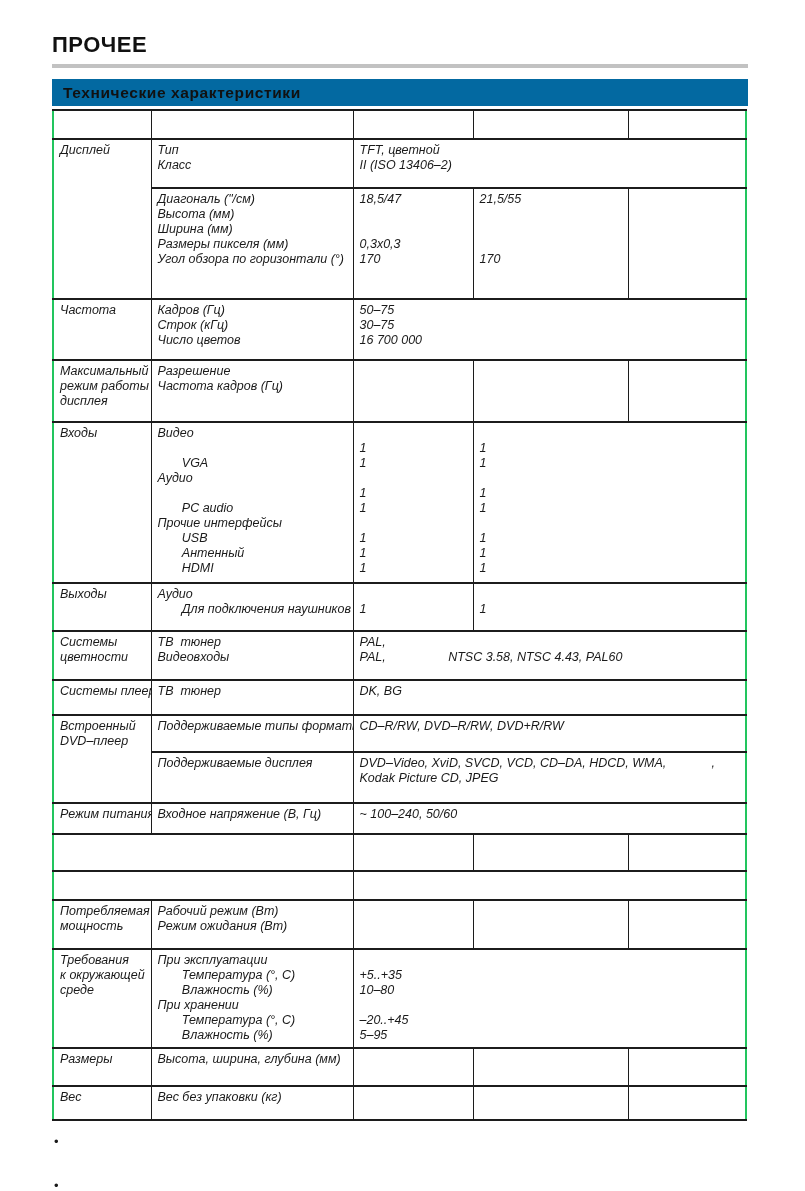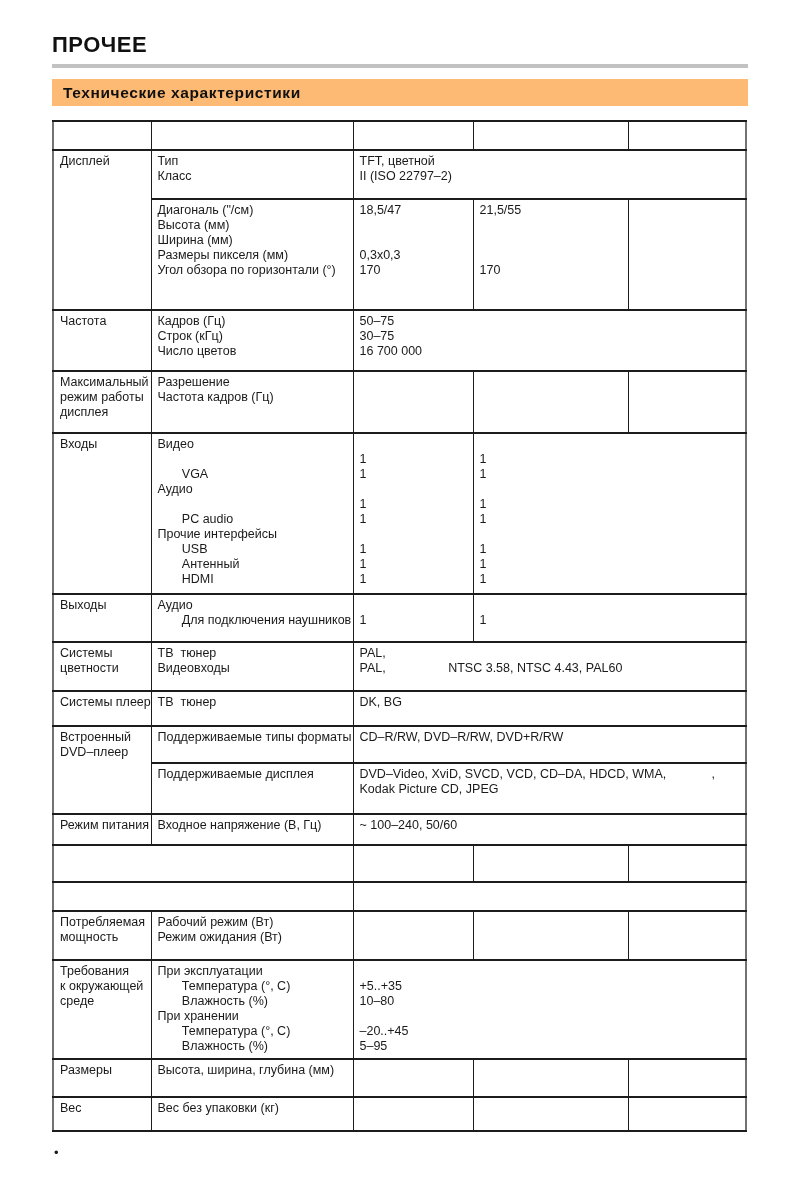--- a/index.html
+++ b/index.html
@@ -25,38 +25,39 @@
     color:#111;
   }
   .title-rule{
     margin-top:6px;
     height:4px;
     background:#c2c2c2;
   }
   .section-bar{
     margin-top:11px;
     height:27px;
-    background:#fdba74;
+    background:#0369a1;
     display:flex;
     align-items:center;
     padding-left:11px;
     box-sizing:border-box;
   }
   .section-title{
     font-size:15.5px;
     font-weight:bold;
     letter-spacing:0.6px;
     color:#111;
   }
   table.spec{
-    margin-top:14px;
+    margin-top:3px;
     border-collapse:collapse;
     table-layout:fixed;
     width:693px;
-    border:2px solid #737373;
+    border:2px solid #22c55e;
+    font-style:italic;
   }
   table.spec td{
     border:1px solid #1c1c1c;
     border-top-width:2px;
     border-bottom-width:2px;
     vertical-align:top;
     padding:3px 6px 2px 6px;
     font-size:12.5px;
     line-height:15px;
     white-space:pre;
@@ -121,21 +122,21 @@
           <td data-name="empty-cell"></td>
           <td data-name="empty-cell"></td>
           <td data-name="empty-cell"></td>
           <td data-name="empty-cell"></td>
         </tr>
         <tr class="r-display-type" data-name="row-display-type">
           <td rowspan="2" data-name="row-label-display">Дисплей</td>
           <td data-name="param-label">Тип
 Класс</td>
           <td colspan="3" data-name="param-value">TFT, цветной
-II (ISO 22797–2)</td>
+II (ISO 13406–2)</td>
         </tr>
         <tr class="r-display-dimensions" data-name="row-display-dimensions">
           <td data-name="param-label">Диагональ ("/см)
 Высота (мм)
 Ширина (мм)
 Размеры пикселя (мм)
 Угол обзора по горизонтали (°)</td>
           <td data-name="param-value">18,5/47
 
 

